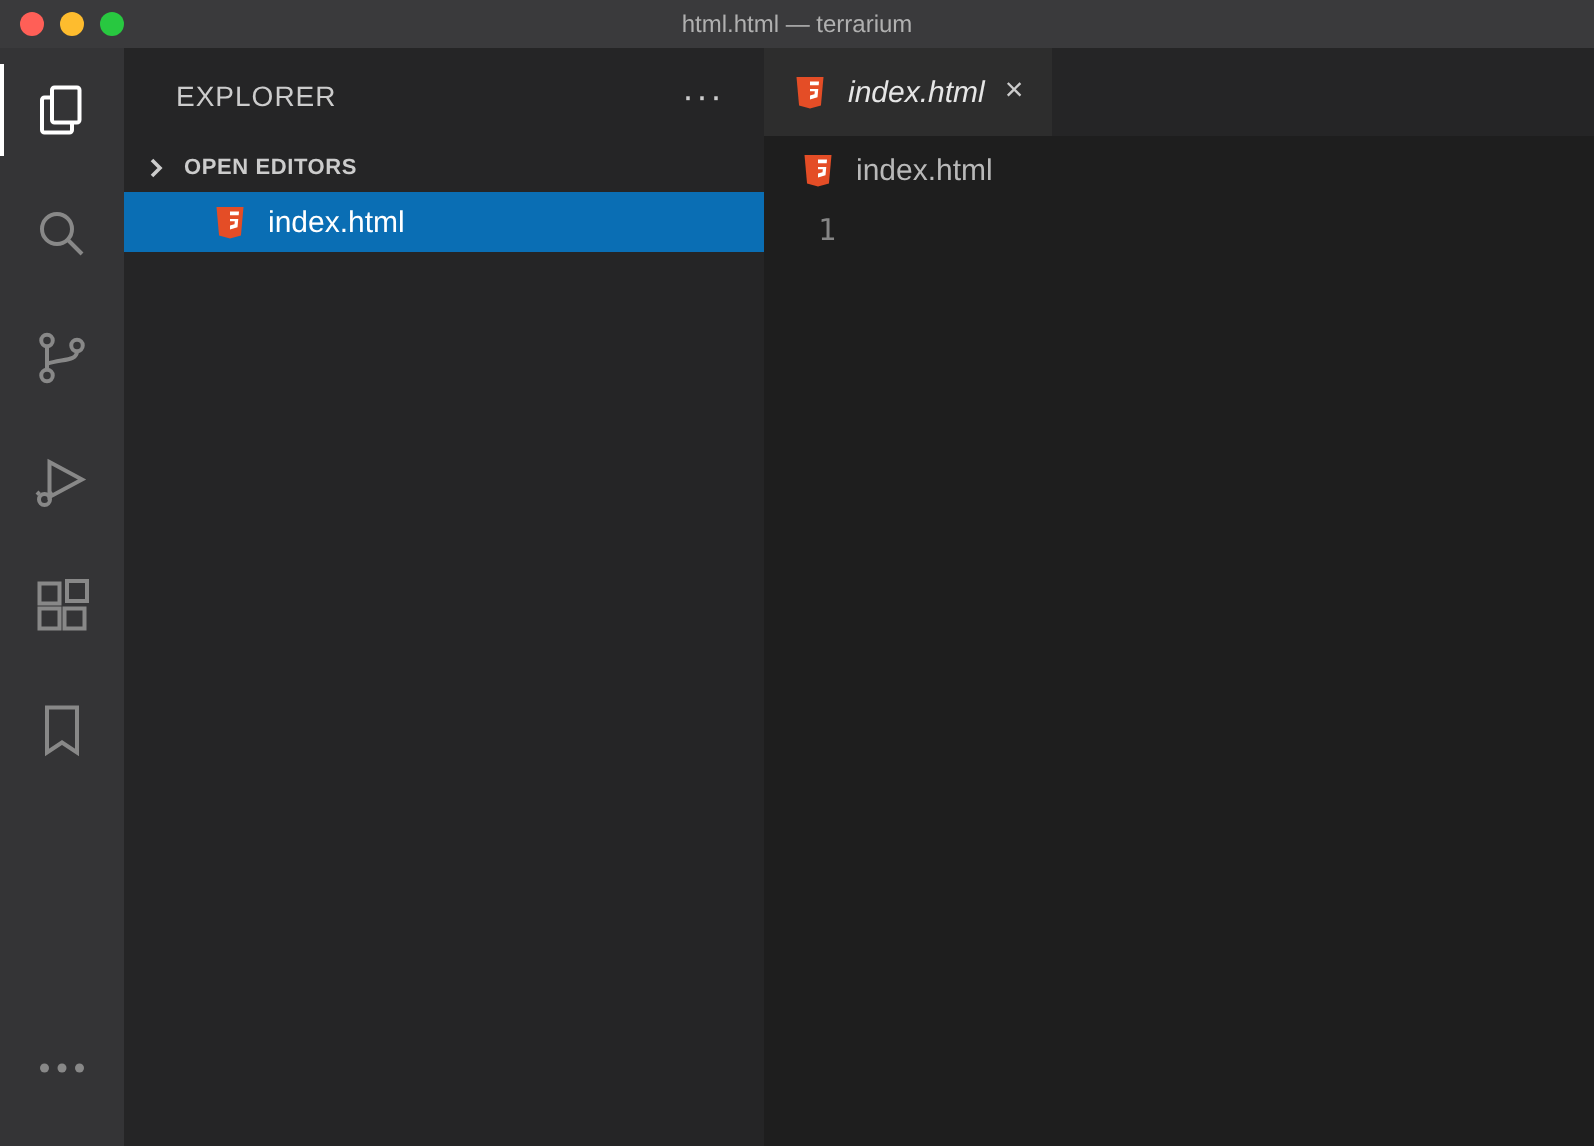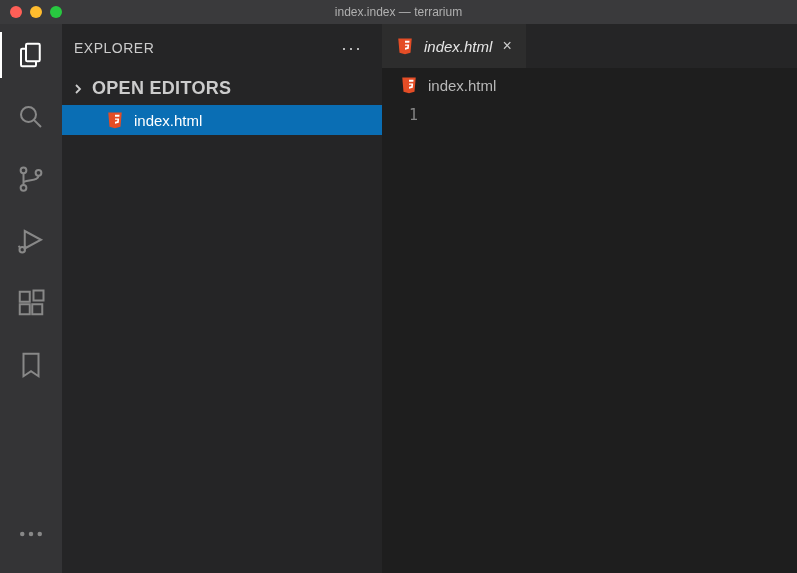--- a/index.html
+++ b/index.html
@@ -78,32 +78,32 @@
       background: #252526;
       display: flex;
       flex-direction: column;
       flex-shrink: 0;
     }
     .sidebar-header {
       height: 48px;
       display: flex;
       align-items: center;
       justify-content: space-between;
-      padding: 0 20px 0 12px;
+      padding: 0 20px 0 26px;
       font-size: 14px;
       letter-spacing: 0.5px;
       color: #cccccc;
     }
     .more-btn { color: #cccccc; font-size: 18px; letter-spacing: 1px; }
     .section {
       display: flex;
       align-items: center;
       gap: 6px;
       padding: 6px 8px;
-      font-size: 18px;
+      font-size: 11px;
       font-weight: 700;
       letter-spacing: 0.3px;
       color: #cccccc;
     }
     .section .chev { width: 16px; display: flex; justify-content: center; }
     .file-row {
       display: flex;
       align-items: center;
       gap: 10px;
       padding: 6px 0 6px 44px;
@@ -167,21 +167,21 @@
   </style>
 </head>
 <body>
 
 <div class="titlebar">
   <div class="traffic-lights">
     <div class="tl tl-close"></div>
     <div class="tl tl-min"></div>
     <div class="tl tl-max"></div>
   </div>
-  <div class="titlebar-title">index.index — terrarium</div>
+  <div class="titlebar-title">html.html — terrarium</div>
 </div>
 
 <div class="main">
   <div class="activitybar">
     <div class="activity-item active">
       <svg viewBox="0 0 24 24" fill="none" stroke="currentColor" stroke-width="1.6">
         <rect x="8" y="3" width="11" height="14" rx="1"></rect>
         <path d="M8 7H5a1 1 0 0 0-1 1v12a1 1 0 0 0 1 1h10a1 1 0 0 0 1-1v-3"></path>
       </svg>
     </div>

